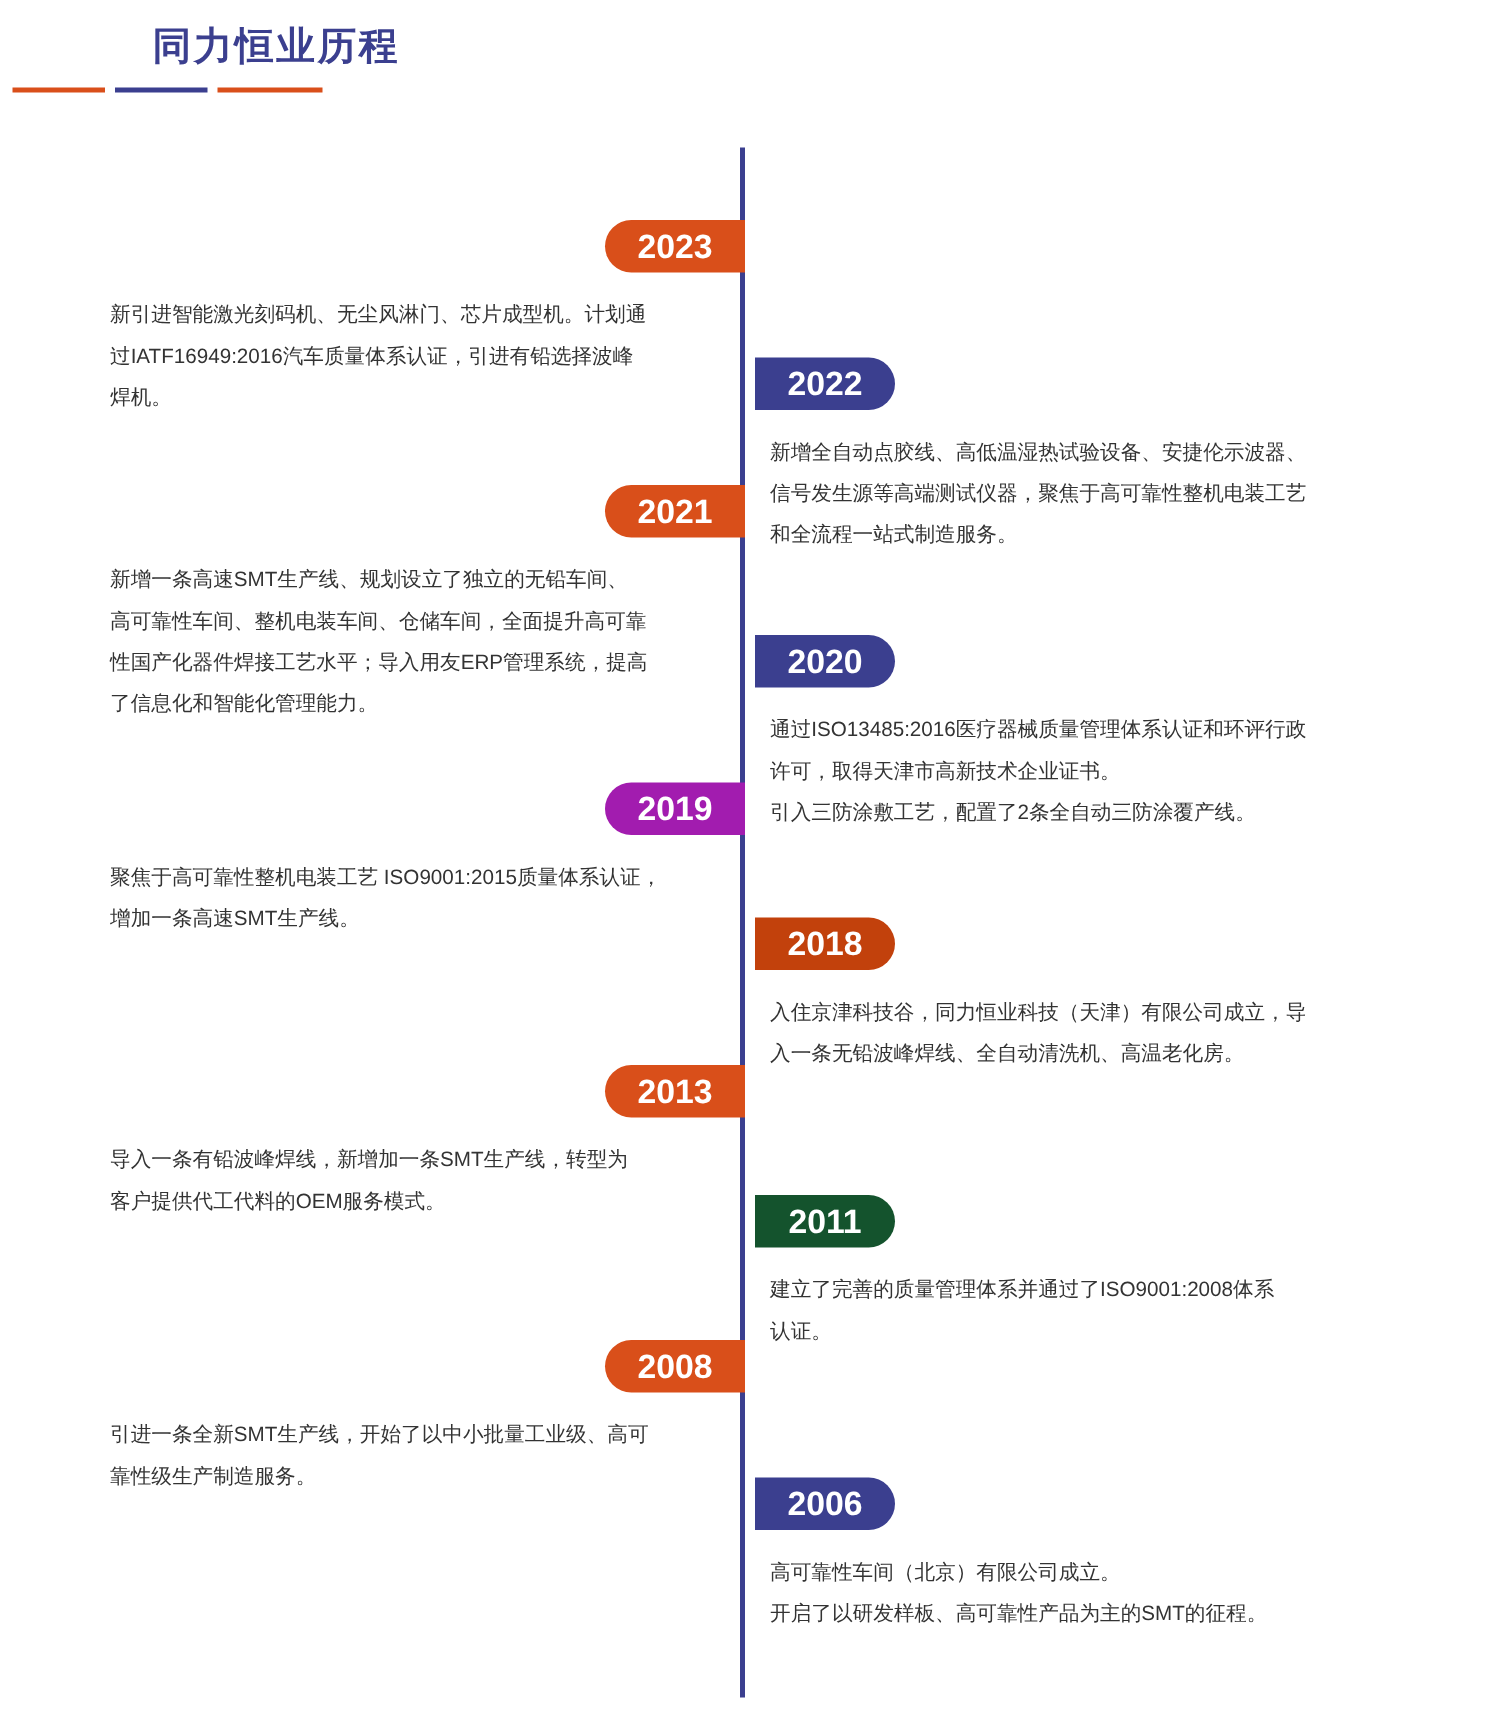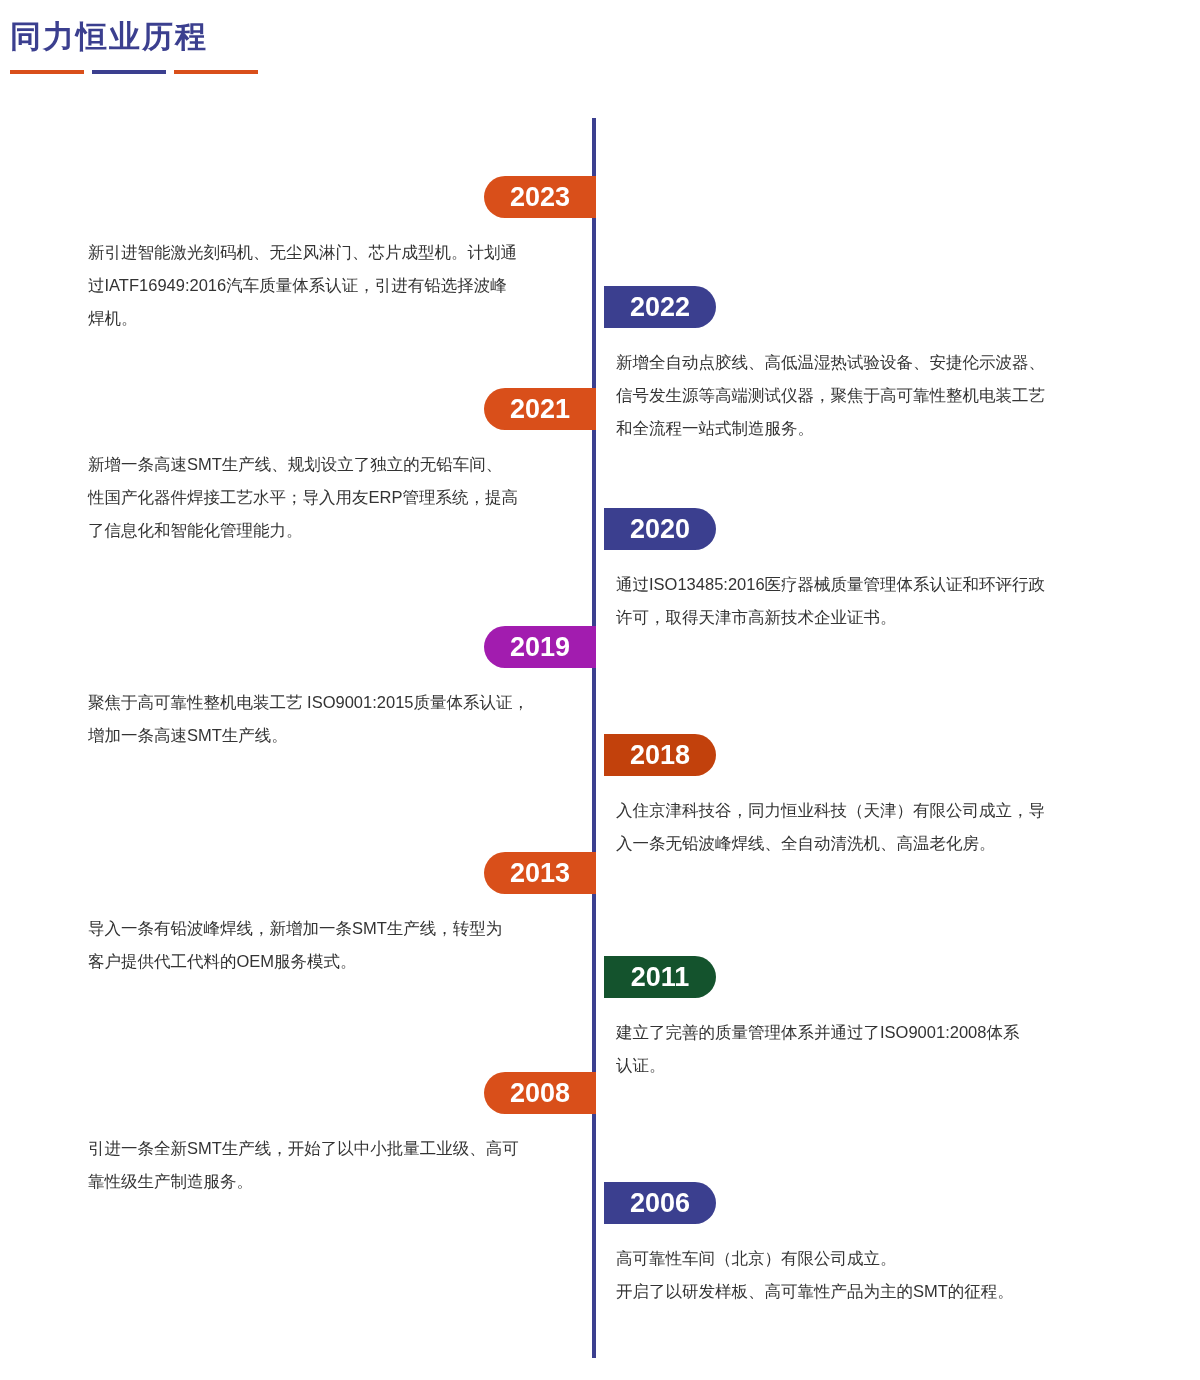--- a/index.html
+++ b/index.html
@@ -15,20 +15,21 @@
     color: #333333;
     overflow: hidden;
   }
 
   
   .page-header {
     position: absolute;
     left: 0;
     top: 14px;
     width: 320px;
+    text-align: right;
   }
   .page-title {
     font-size: 31px;
     font-weight: bold;
     letter-spacing: 2px;
     color: #3b3f8f;
     padding-left: 10px;
     line-height: 46px;
   }
   .title-rules {
@@ -140,29 +141,31 @@
       <div class="desc" style="top: 346px;">
         <p>新增全自动点胶线、高低温湿热试验设备、安捷伦示波器、</p>
         <p>信号发生源等高端测试仪器，聚焦于高可靠性整机电装工艺</p>
         <p>和全流程一站式制造服务。</p>
       </div>
     </div>
     <div class="entry left" style="left: 0px; top: 0px; width: 1200px; height: 0px;">
       <div class="year orange" style="background: rgb(217, 79, 26); top: 388px;">2021</div>
       <div class="desc" style="top: 448px;">
         <p>新增一条高速SMT生产线、规划设立了独立的无铅车间、</p>
+        <p>高可靠性车间、整机电装车间、仓储车间，全面提升高可靠</p>
         <p>性国产化器件焊接工艺水平；导入用友ERP管理系统，提高</p>
         <p>了信息化和智能化管理能力。</p>
       </div>
     </div>
     <div class="entry right" style="left: 0px; top: 0px; width: 1200px; height: 0px;">
       <div class="year blue" style="background: rgb(59, 63, 143); top: 508px;">2020</div>
       <div class="desc" style="top: 568px;">
         <p>通过ISO13485:2016医疗器械质量管理体系认证和环评行政</p>
         <p>许可，取得天津市高新技术企业证书。</p>
+        <p>引入三防涂敷工艺，配置了2条全自动三防涂覆产线。</p>
       </div>
     </div>
     <div class="entry left" style="left: 0px; top: 0px; width: 1200px; height: 0px;">
       <div class="year orange" style="background: #a21caf; top: 626px;">2019</div>
       <div class="desc" style="top: 686px;">
         <p>聚焦于高可靠性整机电装工艺 ISO9001:2015质量体系认证，</p>
         <p>增加一条高速SMT生产线。</p>
       </div>
     </div>
     <div class="entry right" style="left: 0px; top: 0px; width: 1200px; height: 0px;">

